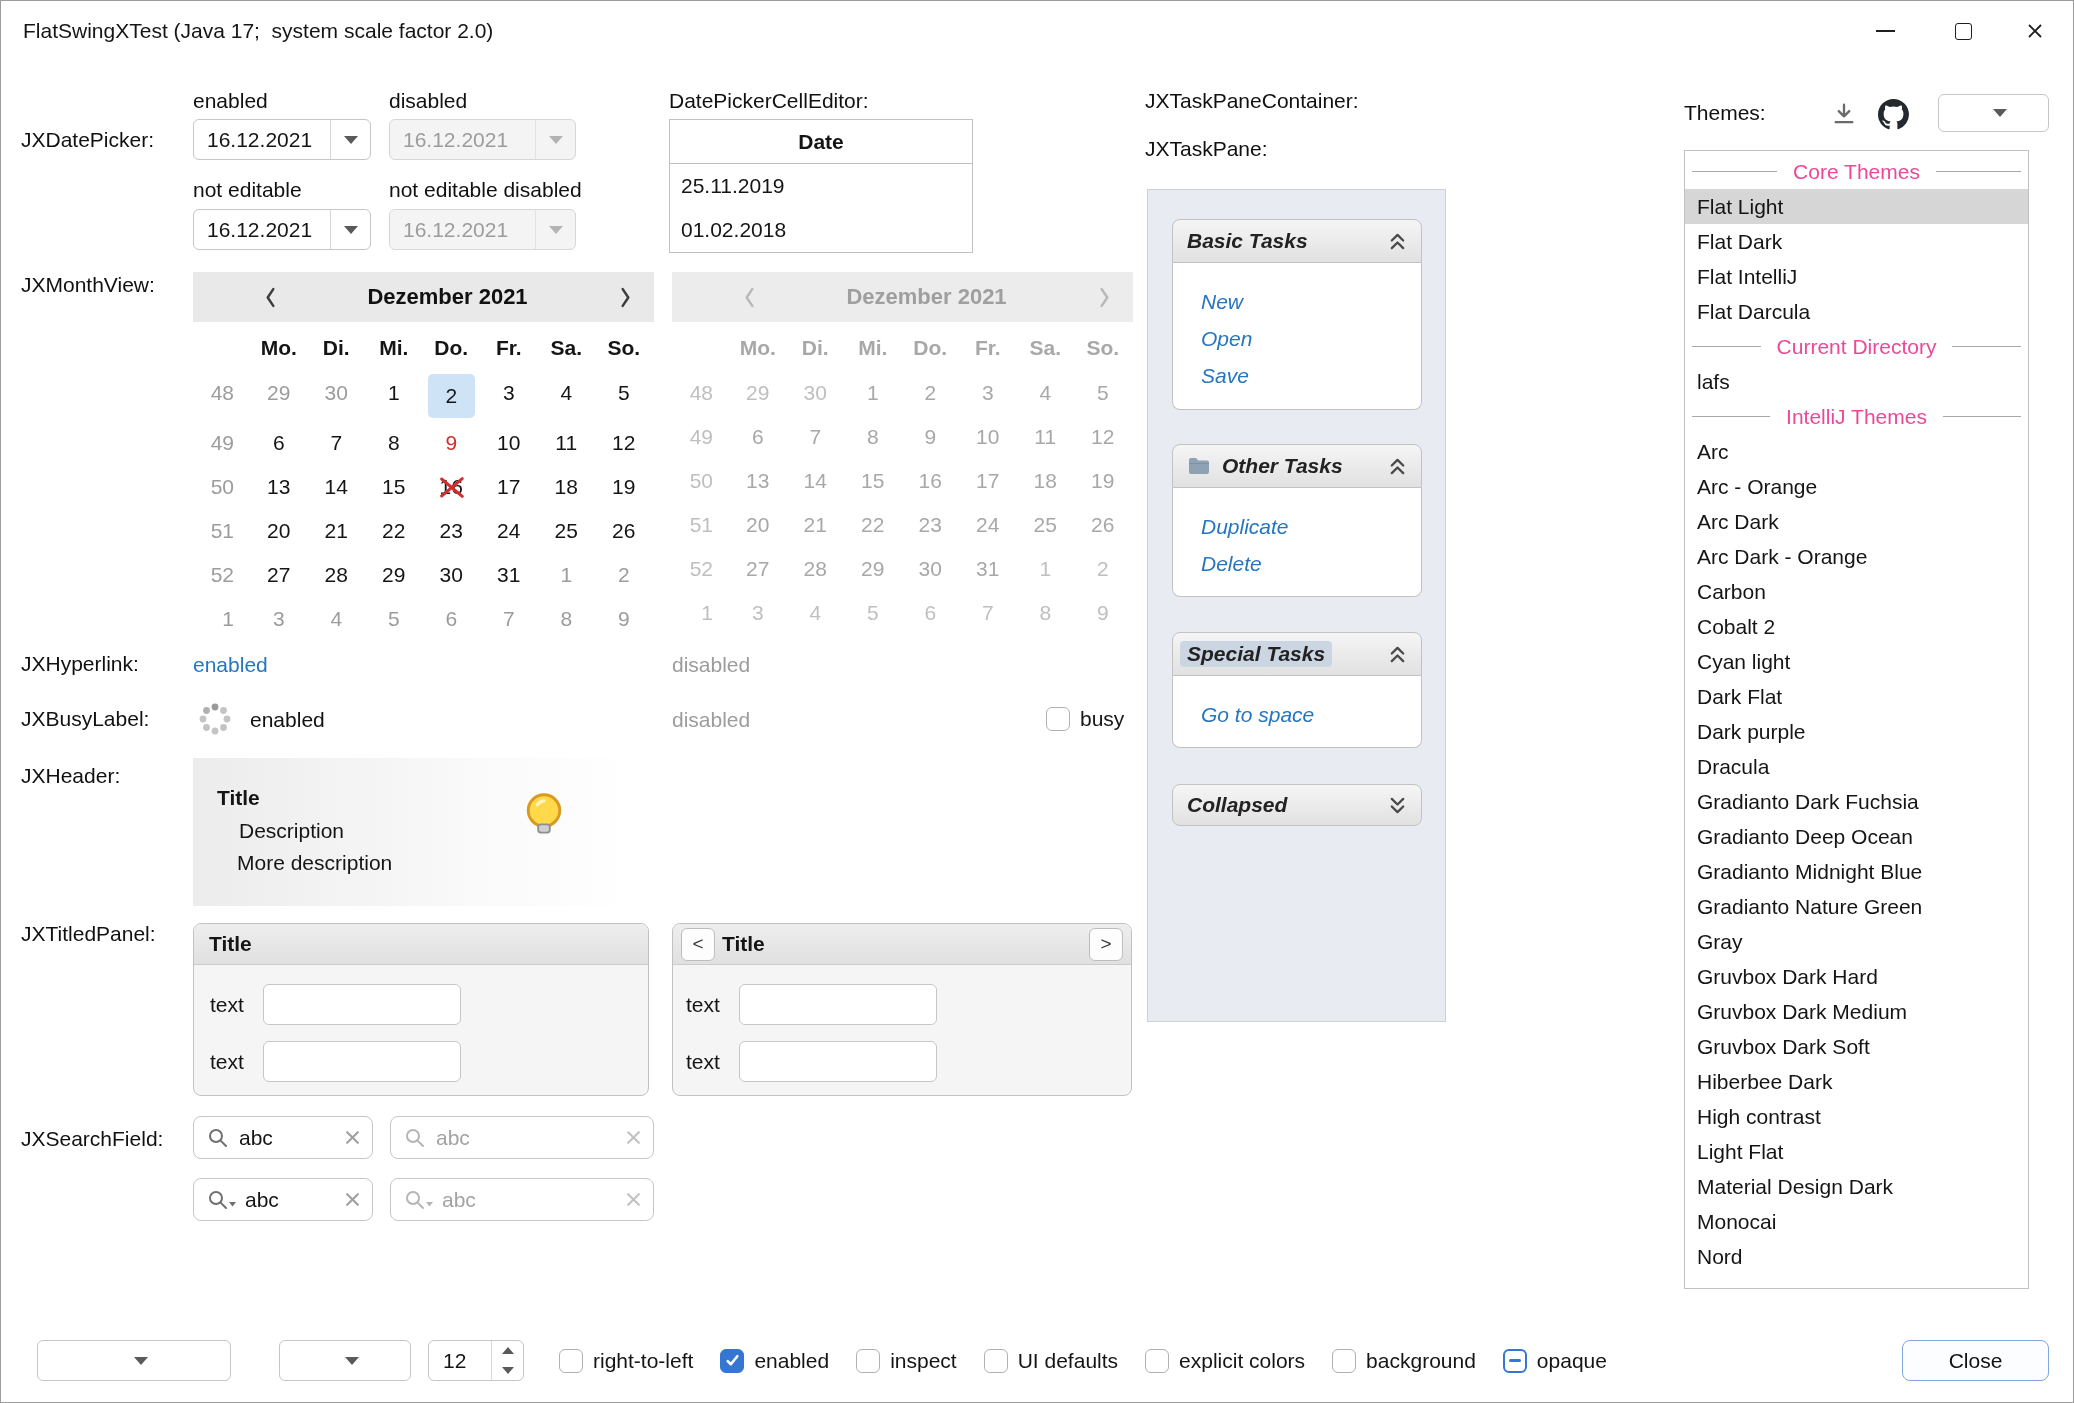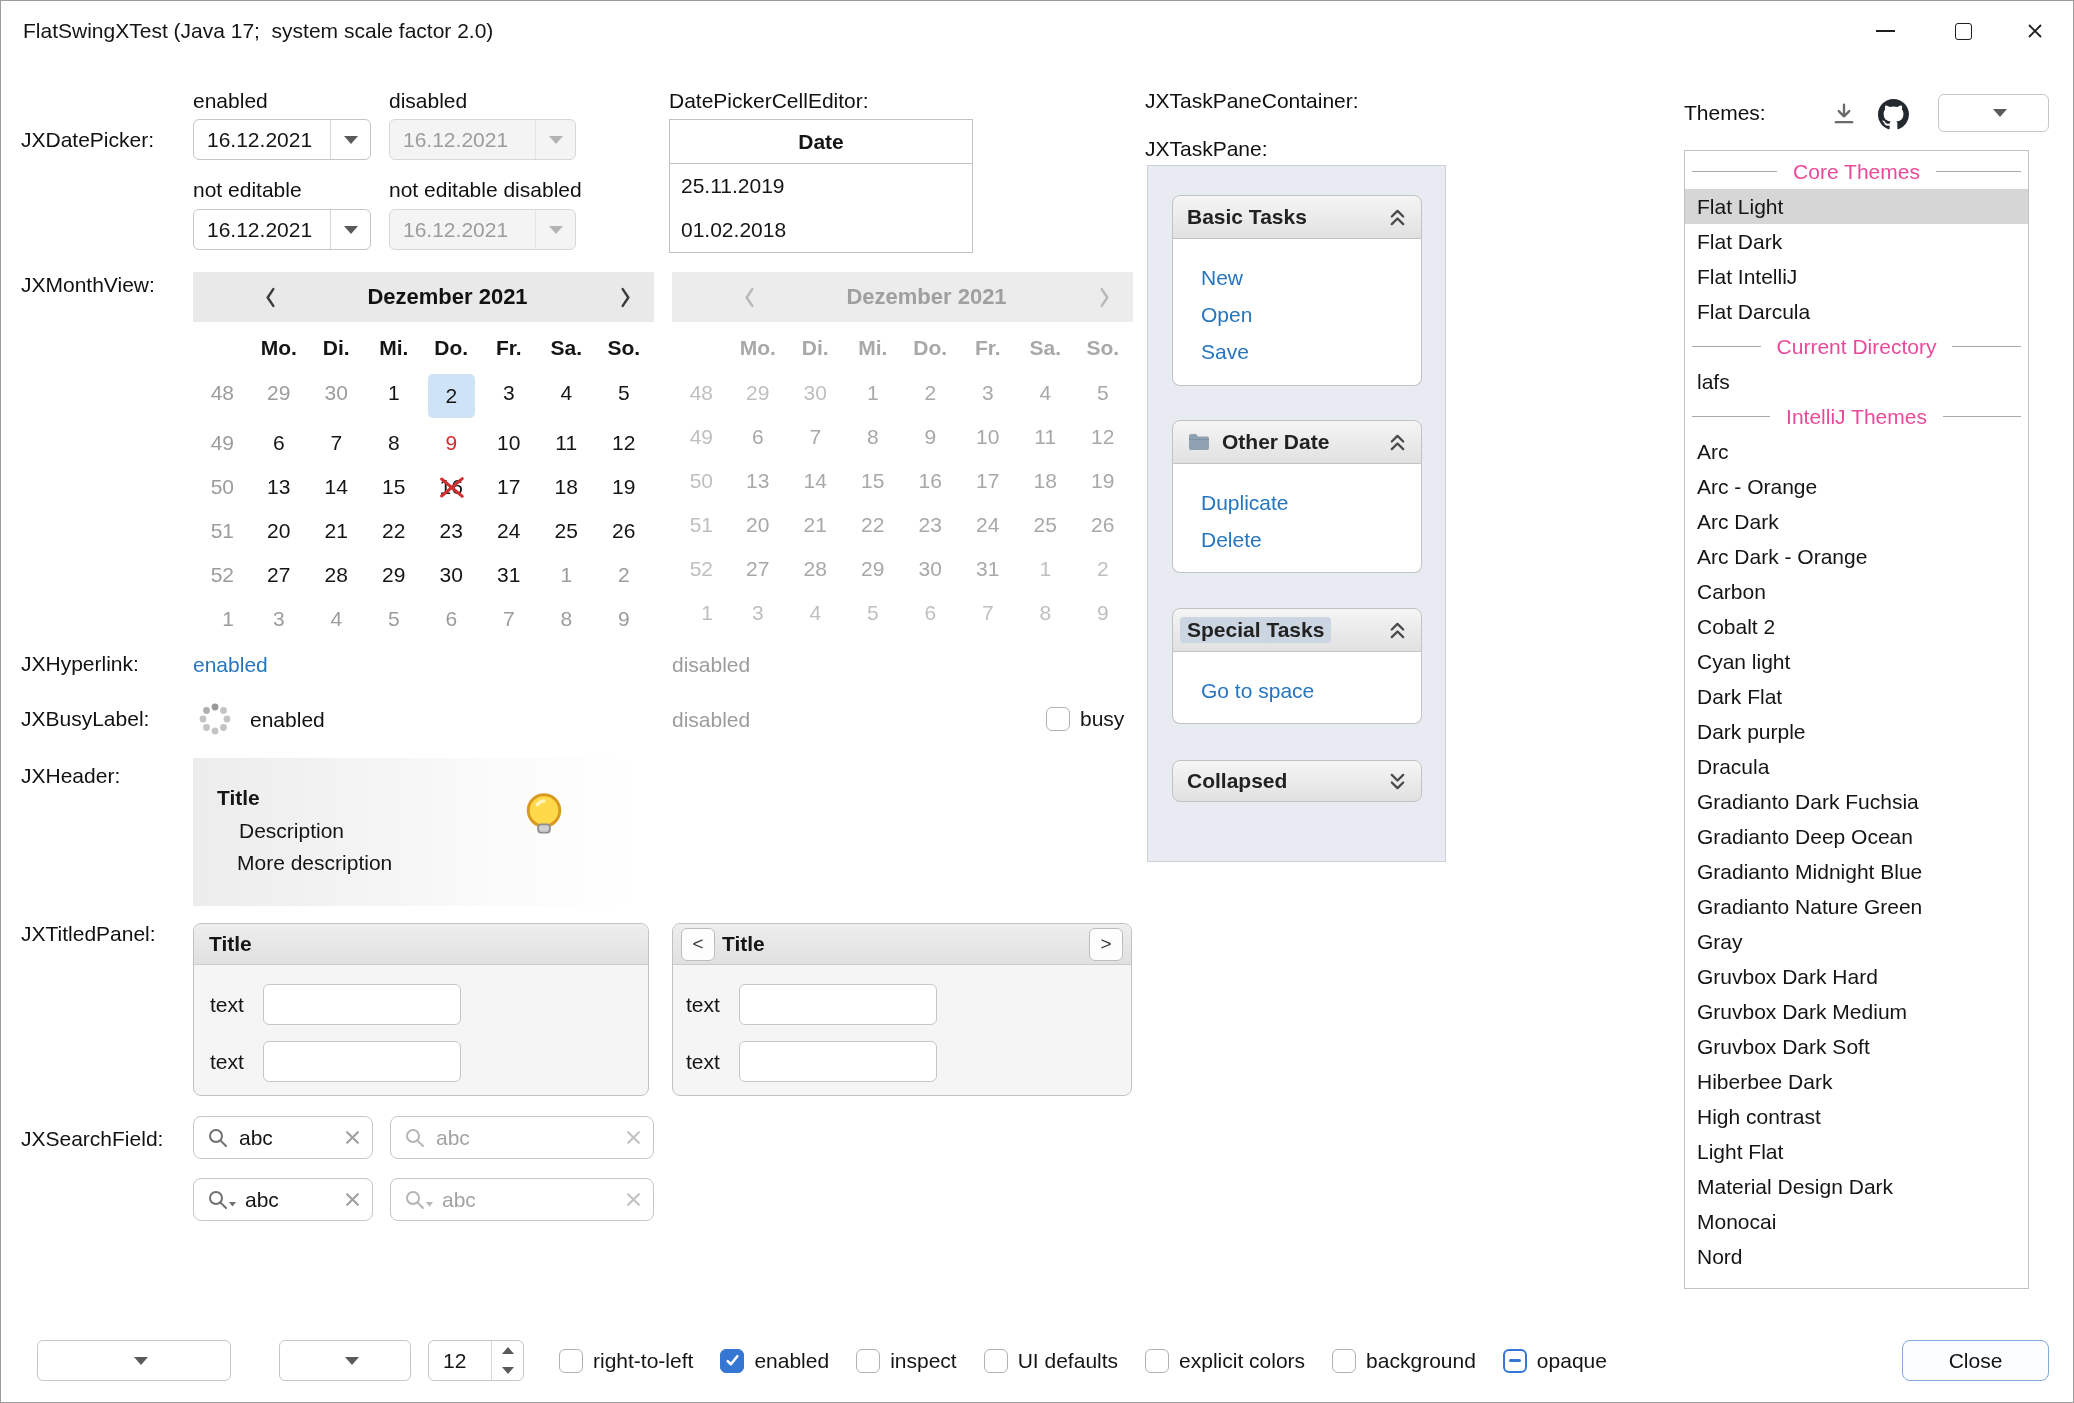--- a/index.html
+++ b/index.html
@@ -87,21 +87,21 @@
   
   .search{position:absolute;height:43px;border:1px solid #c6c6c6;border-radius:8px;background:#fff;display:flex;align-items:center;padding:17px 12px;gap:9px;color:#151515;}
   .search .s-icon{display:flex;color:#6f6f6f;}
   .search .val{flex:1;}
   .search .clear{display:flex;color:#a0a0a0;cursor:pointer;}
   .search.disabled{color:#a3a3a3;}
   .search.disabled .s-icon{color:#b5b5b5;}
   .search.disabled .clear{color:#c2c2c2;}
 
   
-  .tp-container{position:absolute;left:1146px;top:164px;width:299px;height:697px;background:var(--taskpane-bg,#e8ecf2);border:1px solid #ccd1d8;}
+  .tp-container{position:absolute;left:1146px;top:188px;width:299px;height:833px;background:var(--taskpane-bg,#e8ecf2);border:1px solid #ccd1d8;font-style:italic;}
   .taskpane{position:absolute;left:24px;width:250px;}
   .tpn-head{height:44px;border:1px solid #c2c2c2;border-radius:8px 8px 0 0;background:linear-gradient(#f5f5f5,#e1e1e1);display:flex;align-items:center;padding:0 14px;gap:11px;cursor:pointer;}
   .tpn-title{font-weight:bold;color:#222;}
   .tpn-title.hl{background:#ccd6e2;border-radius:4px;padding:1px 7px;margin-left:-7px;}
   .tpn-head .spacer{flex:1;}
   .tpn-body{border:1px solid #c2c2c2;border-top:none;border-radius:0 0 8px 8px;background:#fff;padding:27px 0 0 28px;}
   .tpn-body .link{display:block;line-height:24px;margin-bottom:13px;}
   .taskpane.collapsed .tpn-head{border-radius:8px;}
 
   
@@ -484,21 +484,21 @@
         <a class="link">Save</a>
       </div>
     </div>
 
     <div class="taskpane" style="top:254px">
       <div class="tpn-head">
         <svg width="24" height="20" viewBox="0 0 24 20">
             <path d="M2 4a2 2 0 0 1 2-2h5l2.2 2.6H20a2 2 0 0 1 2 2V16a2 2 0 0 1-2 2H4a2 2 0 0 1-2-2z" fill="#8fa2b4"></path>
             <path d="M2 7.5h20" stroke="#7e93a6" stroke-width="1"></path>
           </svg>
-        <span class="tpn-title">Other Date</span>
+        <span class="tpn-title">Other Tasks</span>
         <span class="spacer"></span>
         <svg width="19" height="21" viewBox="0 0 20 22">
             <polyline points="4,10 10,4 16,10" fill="none" stroke="#4a4a4a" stroke-width="2.4" stroke-linecap="round" stroke-linejoin="round"></polyline>
             <polyline points="4,18 10,12 16,18" fill="none" stroke="#4a4a4a" stroke-width="2.4" stroke-linecap="round" stroke-linejoin="round"></polyline>
           </svg>
       </div>
       <div class="tpn-body" style="height:109px">
         <a class="link">Duplicate</a>
         <a class="link">Delete</a>
       </div>

